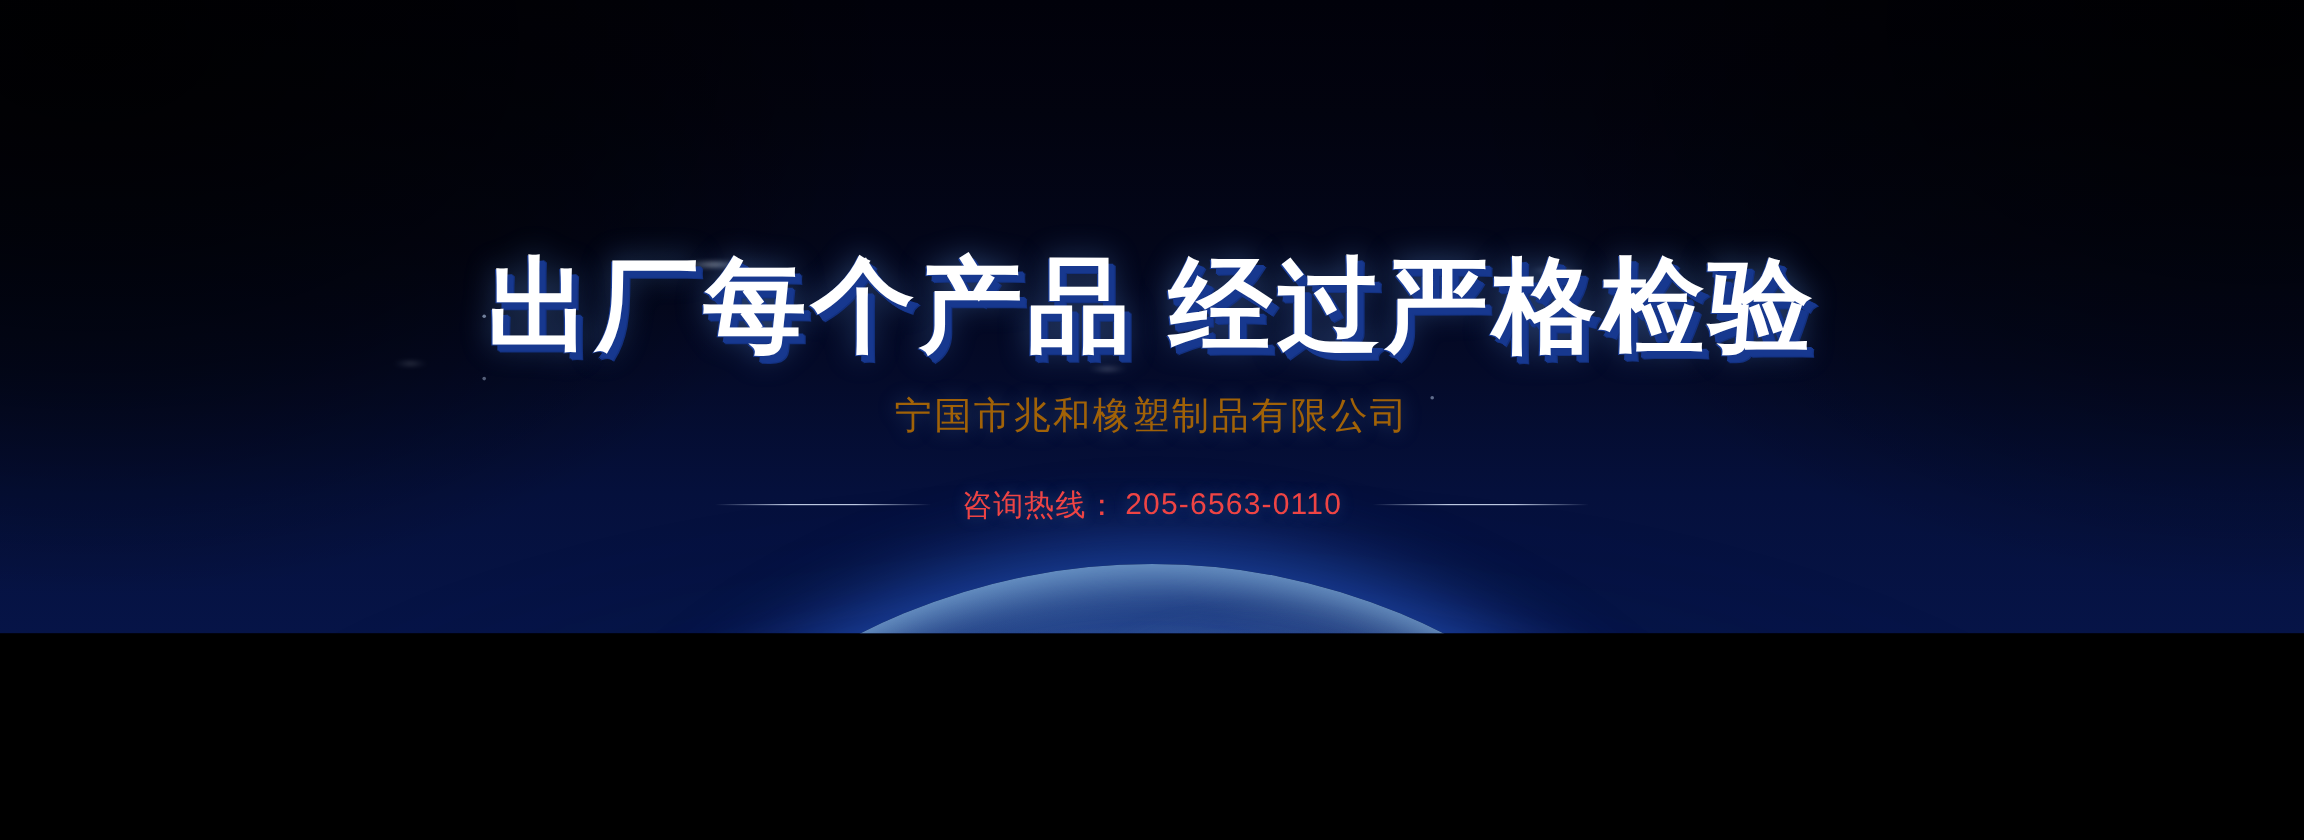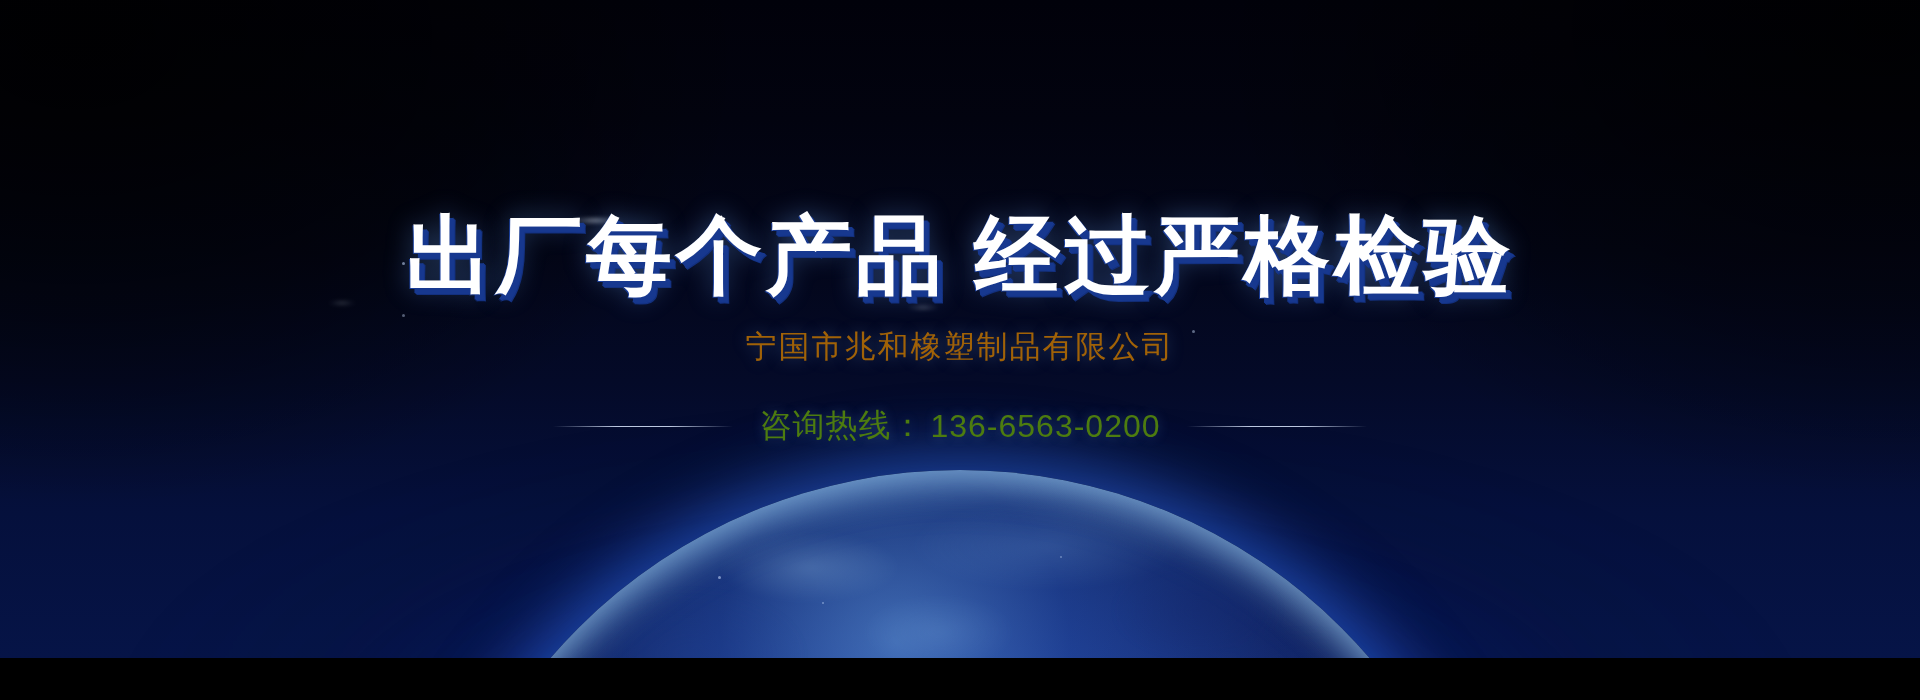--- a/index.html
+++ b/index.html
@@ -3,21 +3,21 @@
 <meta charset="utf-8">
 <style>
   html, body {
     margin: 0;
     padding: 0;
     background: #000;
   }
   #stage {
     position: relative;
     width: 1920px;
-    height: 658px;
+    height: 528px;
     overflow: hidden;
     background: #02030f;
     font-family: "Liberation Sans", "DejaVu Sans", sans-serif;
     -webkit-font-smoothing: antialiased;
   }
 
   
   .bg-base {
     position: absolute;
     inset: 0;
@@ -193,23 +193,23 @@
   .rule {
     width: 180px;
     height: 1px;
     background: linear-gradient(90deg,
         rgba(220,232,255,0) 0%,
         rgba(220,232,255,0.85) 35%,
         rgba(220,232,255,0.85) 65%,
         rgba(220,232,255,0) 100%);
   }
   .contact-text {
-    font-size: 32px;
+    font-size: 25px;
     font-weight: 400;
-    color: #4d7c0f;
+    color: #ef4444;
     letter-spacing: 1px;
     white-space: nowrap;
     text-shadow: 0 0 12px rgba(120,175,255,0.3);
   }
 </style>
 </head>
 <body>
 
 <div id="stage">
 
@@ -242,18 +242,18 @@
   <div class="teal-dot" style="left:604px;top:226px;"></div>
 
   <div class="content">
     <div class="headline">出厂每个产品 经过严格检验</div>
 
     <div class="subtitle">宁国市兆和橡塑制品有限公司</div>
 
     <div class="contact-row">
       <span class="rule"></span>
       <span class="contact-text">咨询热线：</span>
-      <span class="contact-text" style="margin-left:-20px;">136-6563-0200</span>
+      <span class="contact-text" style="margin-left:-20px;">205-6563-0110</span>
       <span class="rule"></span>
     </div>
   </div>
 
 </div>
 
 </body></html>

